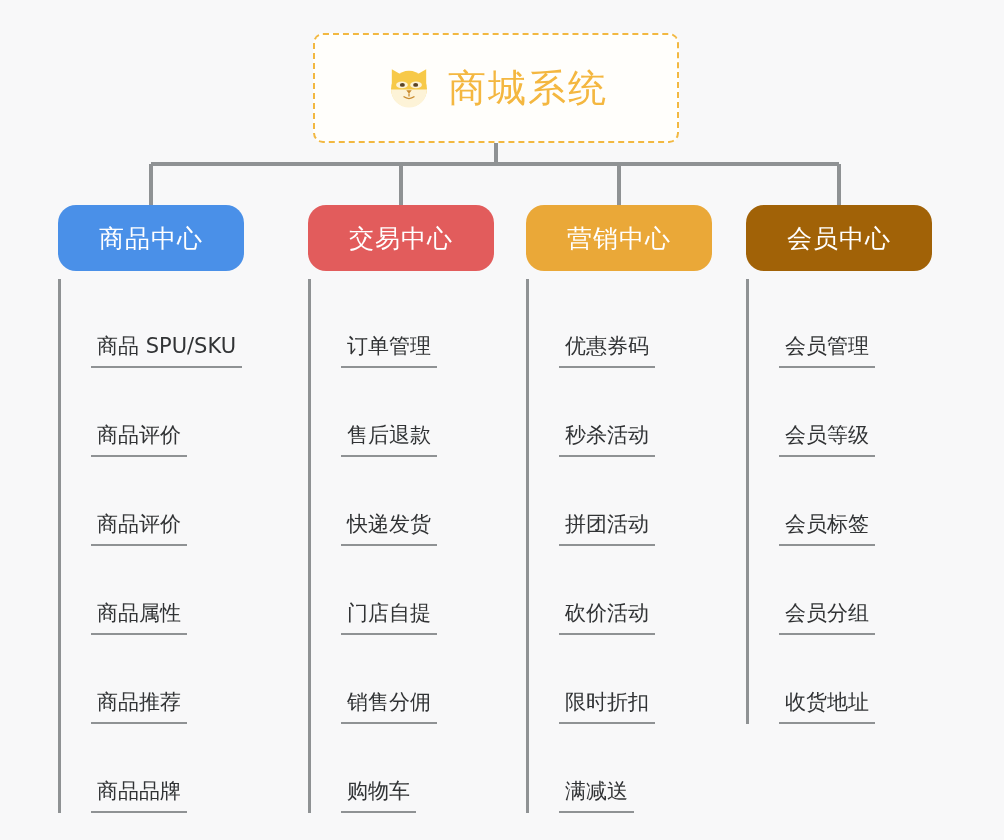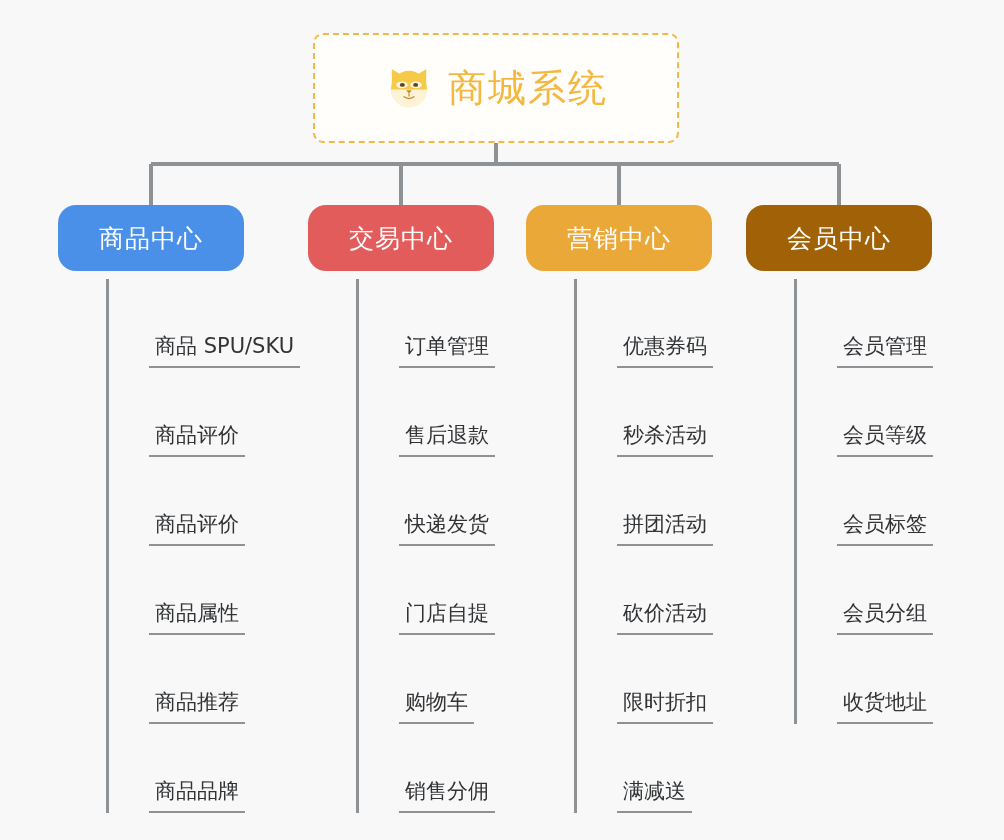--- a/index.html
+++ b/index.html
@@ -73,23 +73,22 @@
     align-items: center;
     justify-content: center;
     color: #ffffff;
     font-size: 25px;
     letter-spacing: 1px;
     box-sizing: border-box;
   }
   .leaf-list {
     position: relative;
     margin-top: 8px;
-    padding-left: 12px;
+    padding-left: 2px;
     border-left: 3px solid #8f9294;
-    margin-left: 48px;
   }
   .leaf-item {
     height: 89px;
     position: relative;
     display: flex;
     align-items: flex-end;
     padding-left: 34px;
     box-sizing: border-box;
   }
   .leaf-label {
@@ -192,24 +191,24 @@
       <div class="leaf-item">
         <span class="leaf-label">售后退款</span>
       </div>
       <div class="leaf-item">
         <span class="leaf-label">快递发货</span>
       </div>
       <div class="leaf-item">
         <span class="leaf-label">门店自提</span>
       </div>
       <div class="leaf-item">
+        <span class="leaf-label">销售分佣</span>
+      </div>
+      <div class="leaf-item">
         <span class="leaf-label">购物车</span>
-      </div>
-      <div class="leaf-item">
-        <span class="leaf-label">销售分佣</span>
       </div>
     </div>
   </div>
 
   <div class="column col-market">
     <div class="cat-header hdr-market">
       <span>营销中心</span>
     </div>
     <div class="leaf-list">
       <div class="leaf-item">

